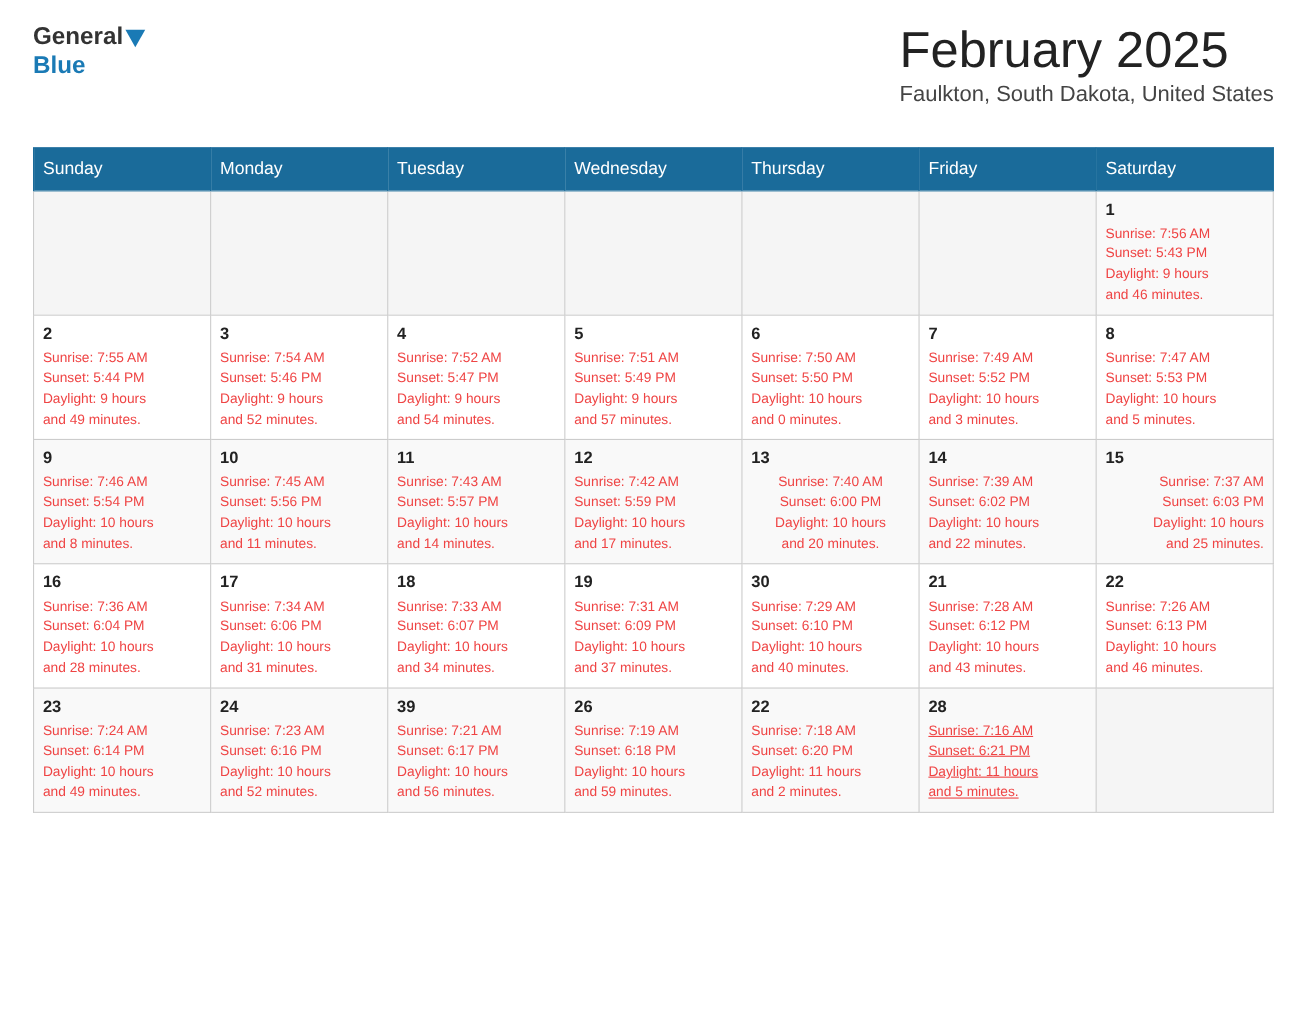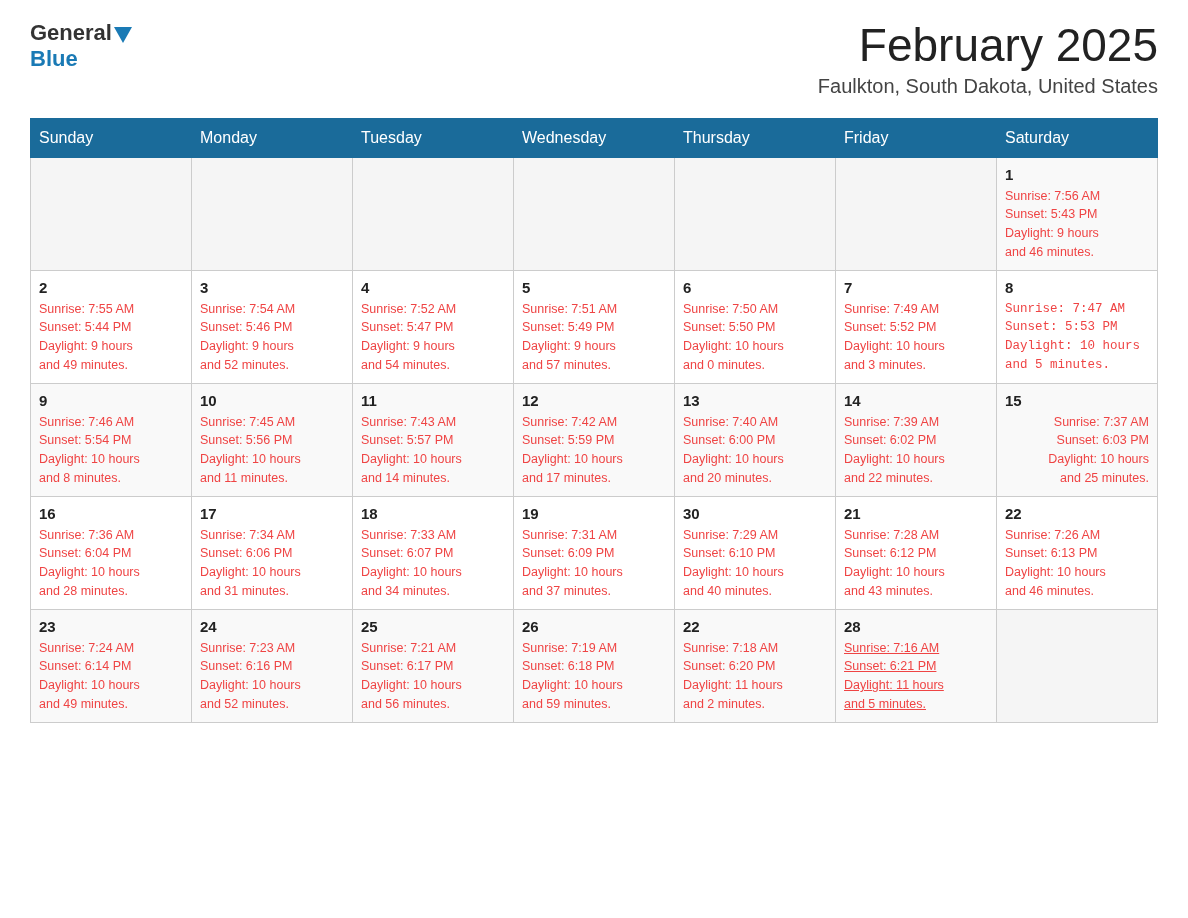--- a/index.html
+++ b/index.html
@@ -7,34 +7,34 @@
       font-family: Arial, sans-serif;
       background: #fff;
       padding: 20px 30px;
       width: 1188px;
       min-height: 918px;
     }
     .header {
       display: flex;
       justify-content: space-between;
       align-items: flex-start;
-      margin-bottom: 20px;
+      margin-bottom: 36px;
     }
     .logo-text-general {
       font-size: 22px;
       font-weight: bold;
       color: #333;
     }
     .logo-text-blue {
       font-size: 22px;
       font-weight: bold;
       color: #1a7ab5;
     }
     .title-section {
-      text-align: right;
+      text-align: left;
     }
     .month-title {
       font-size: 46px;
       font-weight: normal;
       color: #222;
       line-height: 1.1;
     }
     .location {
       font-size: 20px;
       color: #444;
@@ -191,21 +191,21 @@
         </td>
         <td>
           <span class="day-number">7</span>
           <div class="day-info" style="white-space: pre-line;">Sunrise: 7:49 AM
 Sunset: 5:52 PM
 Daylight: 10 hours
 and 3 minutes.</div>
         </td>
         <td>
           <span class="day-number">8</span>
-          <div class="day-info" style="white-space: pre-line; font-family: Liberation Mono, monospace;">Sunrise: 7:47 AM
+          <div class="day-info" style="white-space: pre-line;">Sunrise: 7:47 AM
 Sunset: 5:53 PM
 Daylight: 10 hours
 and 5 minutes.</div>
         </td>
       </tr>
       <tr>
         <td>
           <span class="day-number">9</span>
           <div class="day-info" style="white-space: pre-line;">Sunrise: 7:46 AM
 Sunset: 5:54 PM
@@ -228,21 +228,21 @@
         </td>
         <td>
           <span class="day-number">12</span>
           <div class="day-info" style="white-space: pre-line;">Sunrise: 7:42 AM
 Sunset: 5:59 PM
 Daylight: 10 hours
 and 17 minutes.</div>
         </td>
         <td>
           <span class="day-number">13</span>
-          <div class="day-info" style="white-space: pre-line;">Sunrise: 7:40 AM
+          <div class="day-info" style="white-space: pre-line; text-align: center;">Sunrise: 7:40 AM
 Sunset: 6:00 PM
 Daylight: 10 hours
 and 20 minutes.</div>
         </td>
         <td>
           <span class="day-number">14</span>
           <div class="day-info" style="white-space: pre-line;">Sunrise: 7:39 AM
 Sunset: 6:02 PM
 Daylight: 10 hours
 and 22 minutes.</div>
@@ -315,21 +315,21 @@
 and 49 minutes.</div>
         </td>
         <td>
           <span class="day-number">24</span>
           <div class="day-info" style="white-space: pre-line;">Sunrise: 7:23 AM
 Sunset: 6:16 PM
 Daylight: 10 hours
 and 52 minutes.</div>
         </td>
         <td>
-          <span class="day-number">25</span>
+          <span class="day-number">39</span>
           <div class="day-info" style="white-space: pre-line;">Sunrise: 7:21 AM
 Sunset: 6:17 PM
 Daylight: 10 hours
 and 56 minutes.</div>
         </td>
         <td>
           <span class="day-number">26</span>
           <div class="day-info" style="white-space: pre-line;">Sunrise: 7:19 AM
 Sunset: 6:18 PM
 Daylight: 10 hours

